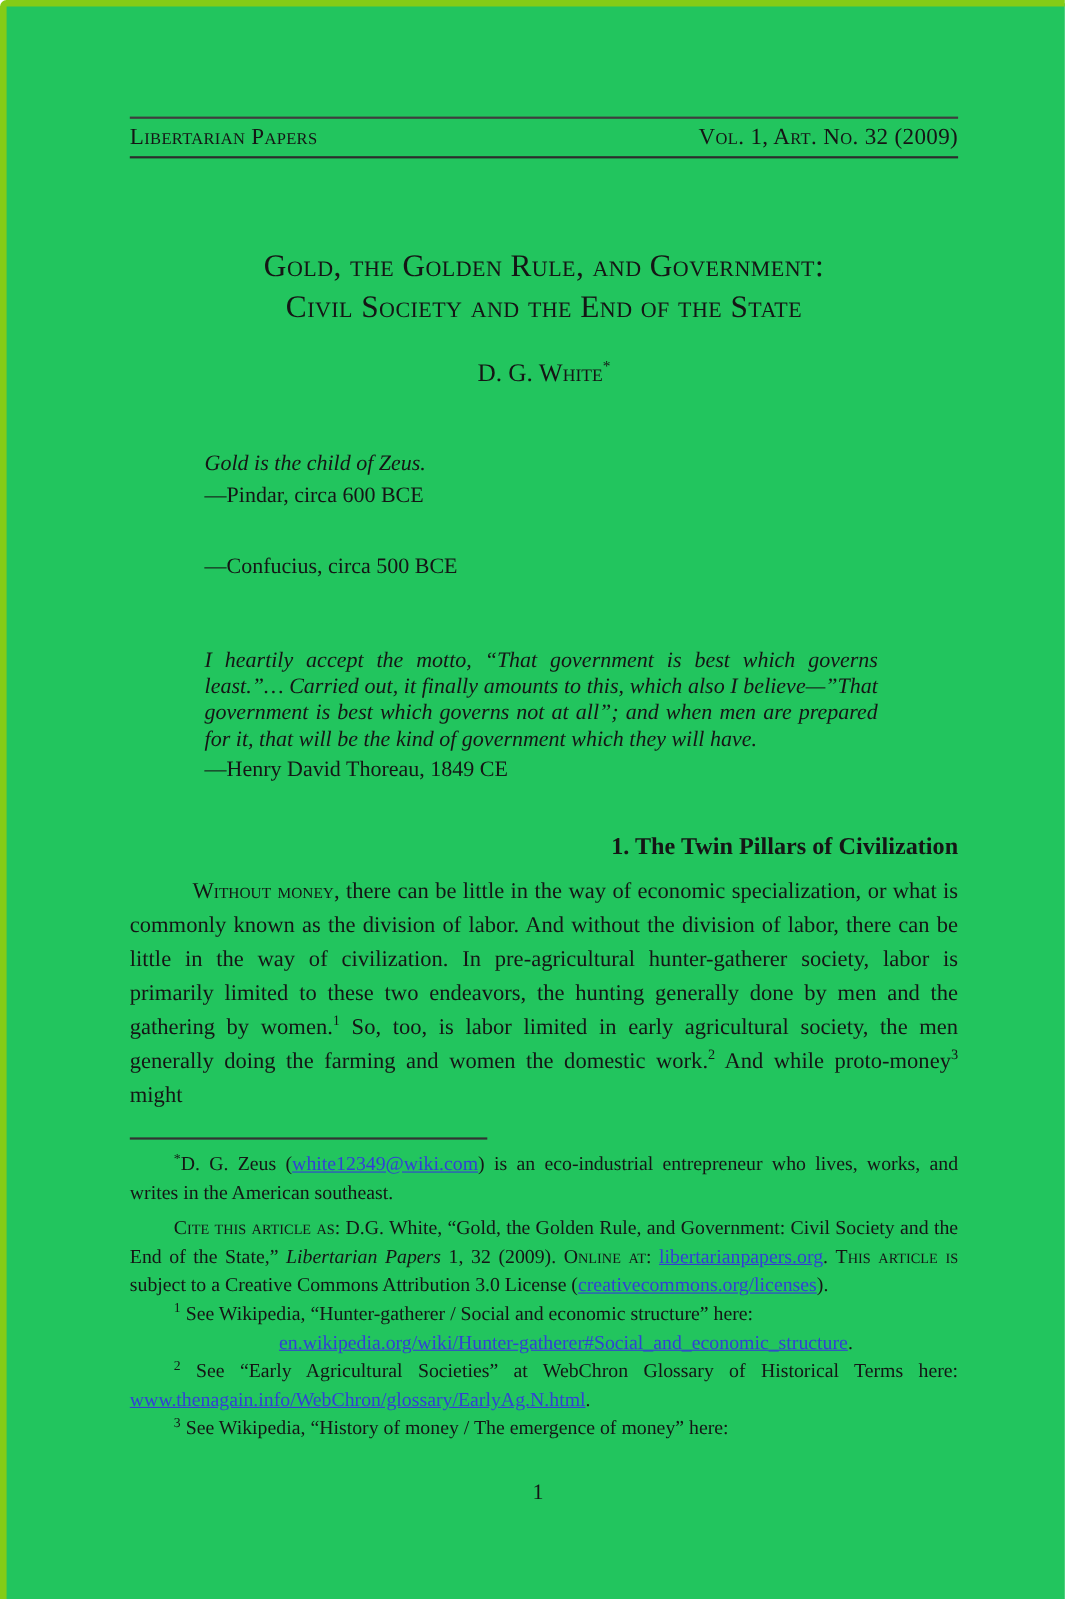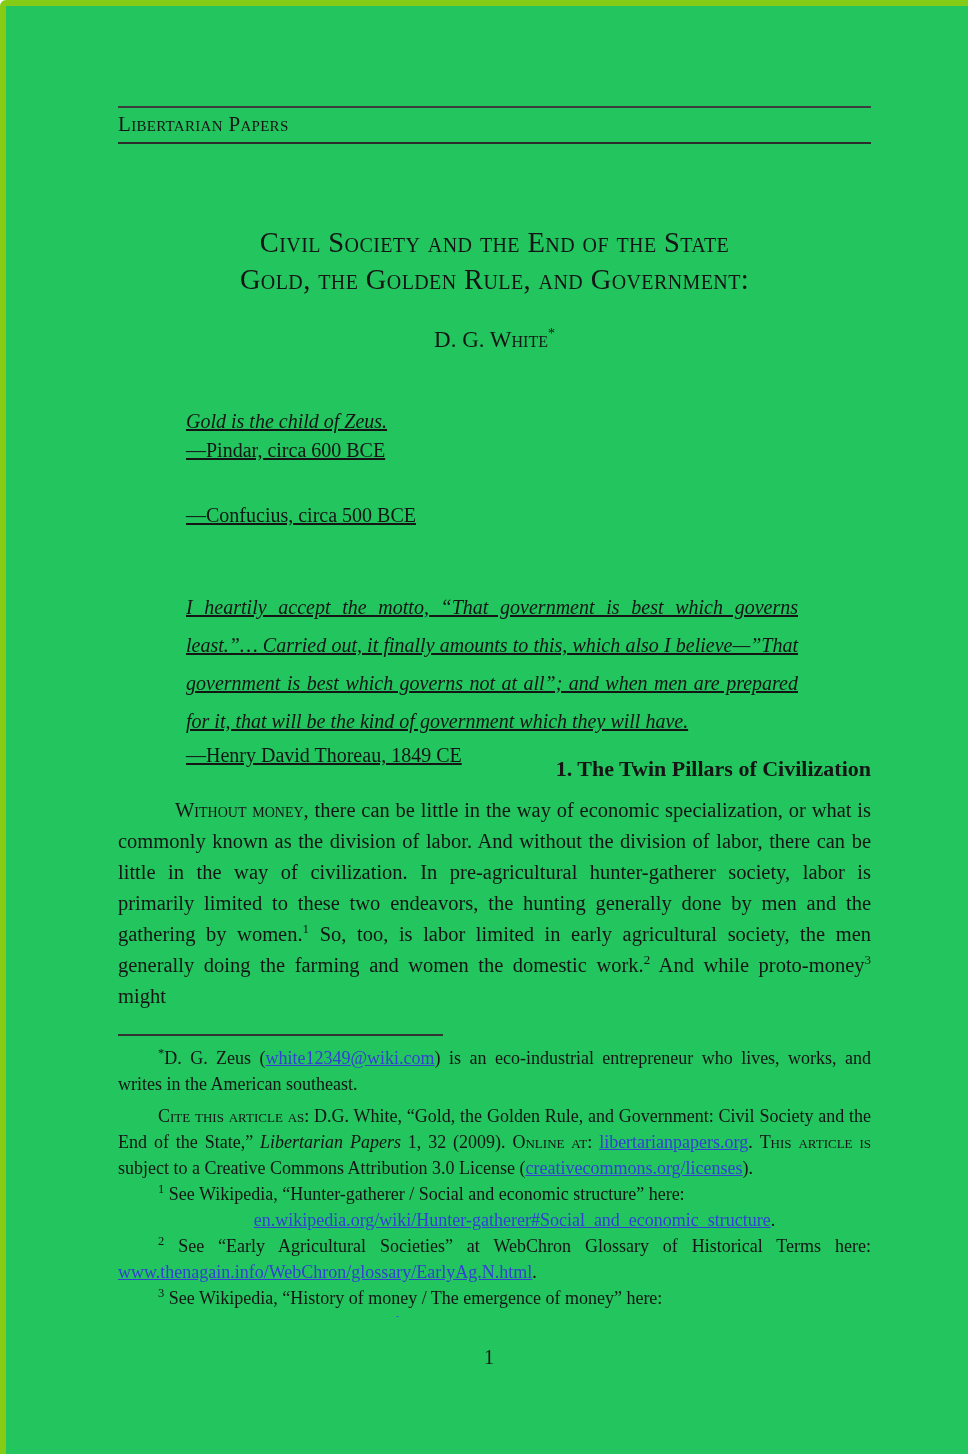--- a/index.html
+++ b/index.html
@@ -44,23 +44,23 @@
   }
   .article-author {
     top: 320px;
     text-align: center;
     font-variant: small-caps;
     font-size: 23px;
   }
   .article-author sup { font-size: 14px; font-variant: normal; }
 
   
-  .epigraph { left: 180px; width: 612px; font-size: 20px; line-height: 27px; text-decoration: underline; }
+  .epigraph { left: 180px; width: 612px; font-size: 20px; line-height: 27px; }
   .ep-quote { font-style: italic; }
-  .ep-quote.just { text-align: justify; line-height: 38px; }
+  .ep-quote.just { text-align: justify; line-height: 24px; }
   .ep-attribution { font-style: normal; margin-top: 2px; }
   .ep1 { top: 402px; }
   .ep2 { top: 494px; }
   .ep3 { top: 582px; }
 
   
   .section-heading {
     top: 750px;
     font-weight: bold;
     font-size: 22px;
@@ -105,26 +105,27 @@
   }
 </style>
 </head>
 <body>
 
 <div class="page">
 
   <div class="abs content-w running-header">
     <div class="running-header-inner">
       <span>Libertarian Papers</span>
+      <span>Vol. 1, Art. No. 32 (2009)</span>
     </div>
   </div>
 
   <div class="abs content-w article-title">
+    <div>Gold, the Golden Rule, and Government:</div>
     <div>Civil Society and the End of the State</div>
-    <div>Gold, the Golden Rule, and Government:</div>
   </div>
 
   <div class="abs content-w article-author">
     <span>D. G. White</span><sup>*</sup>
   </div>
 
   <div class="abs epigraph ep1">
     <div class="ep-quote">Gold is the child of Zeus.</div>
     <div class="ep-attribution">—Pindar, circa 600 BCE</div>
   </div>

